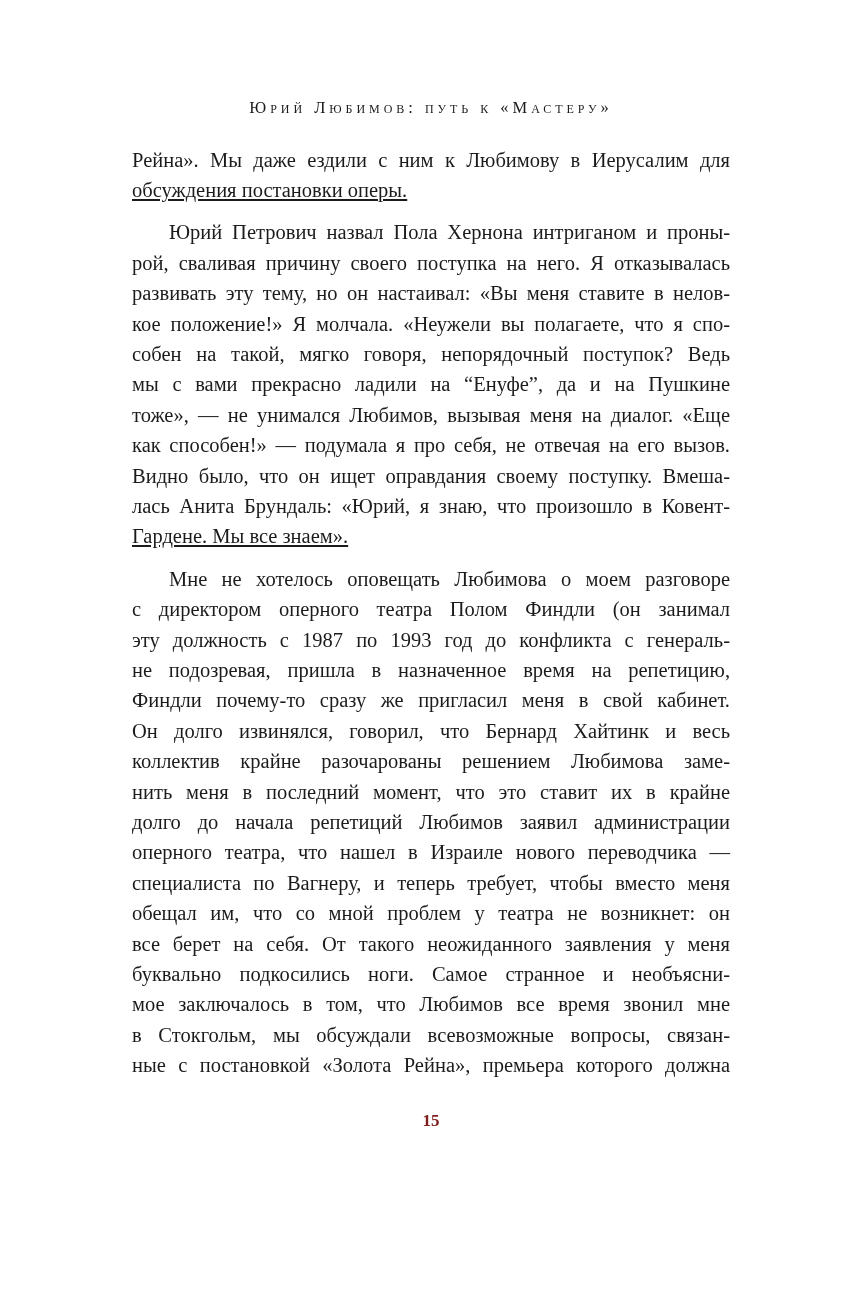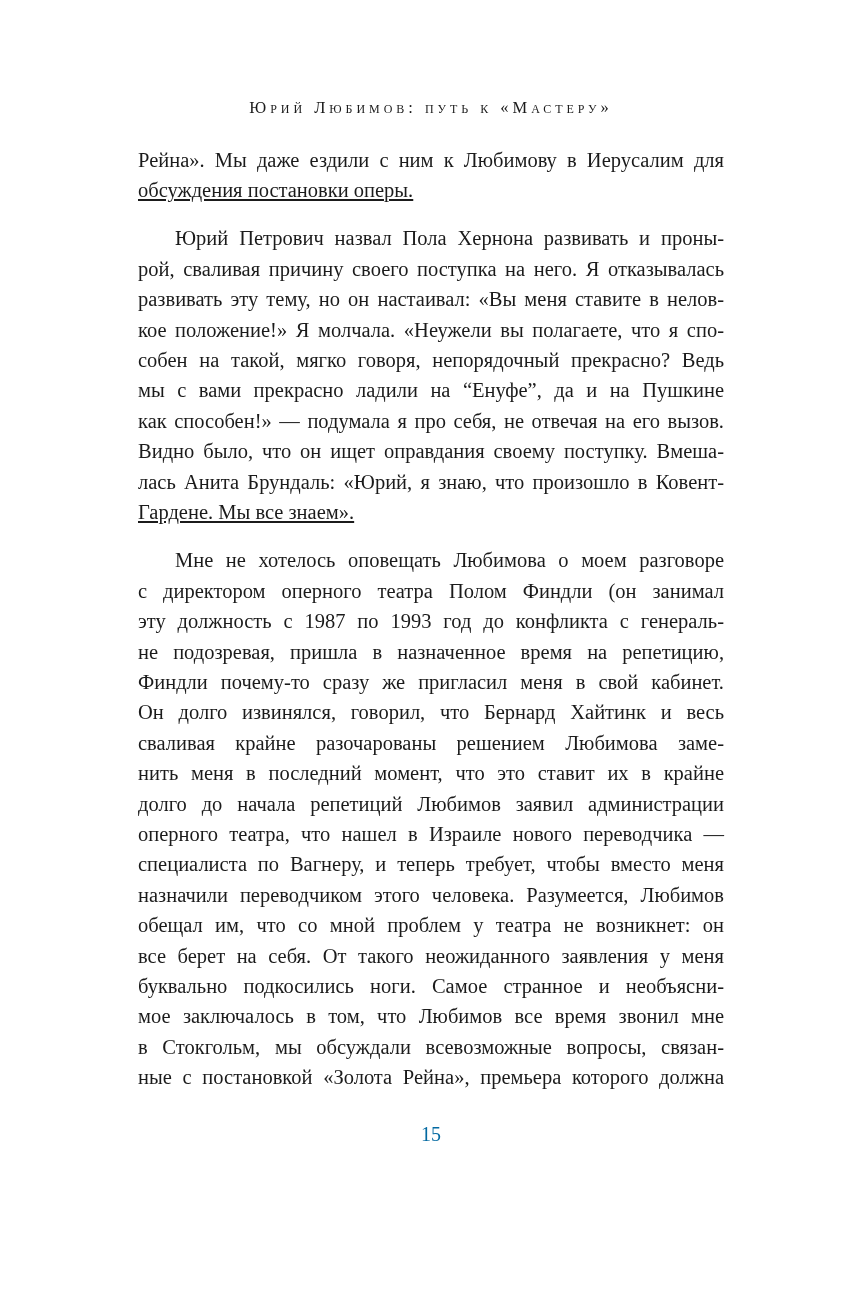--- a/index.html
+++ b/index.html
@@ -29,77 +29,78 @@
     line-height: 1;
     margin-bottom: 28px;
     color: #1b1b1b;
     white-space: nowrap;
   }
   .body-text {
     font-size: 20.5px;
     line-height: 30.4px;
   }
   .paragraph {
-    margin: 18px;
+    margin: 12px;
   }
   .line {
     text-align: justify;
     text-align-last: justify;
     white-space: normal;
   }
   .line.last {
     text-align-last: left;
     text-decoration: underline;
   }
   .paragraph.indent .line.first {
     text-indent: 37px;
   }
   .page-footer {
     text-align: center;
-    font-size: 20px;
+    font-size: 17px;
     margin-top: 30px;
-    color: #0369a1;
+    color: #7f1d1d;
+    font-weight: bold;
   }
 </style>
 </head>
 <body>
 
 <div class="page">
   <div class="running-header">Юрий Любимов: путь к «Мастеру»</div>
 
   <div class="body-text">
       <div class="paragraph">
         <div class="line first">Рейна». Мы даже ездили с ним к Любимову в Иерусалим для</div>
         <div class="line last">обсуждения постановки оперы.</div>
       </div>
       <div class="paragraph indent">
-        <div class="line first">Юрий Петрович назвал Пола Хернона развивать и проны-</div>
+        <div class="line first">Юрий Петрович назвал Пола Хернона интриганом и проны-</div>
         <div class="line">рой, сваливая причину своего поступка на него. Я отказывалась</div>
         <div class="line">развивать эту тему, но он настаивал: «Вы меня ставите в нелов-</div>
         <div class="line">кое положение!» Я молчала. «Неужели вы полагаете, что я спо-</div>
-        <div class="line">собен на такой, мягко говоря, непорядочный прекрасно? Ведь</div>
+        <div class="line">собен на такой, мягко говоря, непорядочный поступок? Ведь</div>
         <div class="line">мы с вами прекрасно ладили на “Енуфе”, да и на Пушкине</div>
+        <div class="line">тоже», — не унимался Любимов, вызывая меня на диалог. «Еще</div>
         <div class="line">как способен!» — подумала я про себя, не отвечая на его вызов.</div>
         <div class="line">Видно было, что он ищет оправдания своему поступку. Вмеша-</div>
         <div class="line">лась Анита Брундаль: «Юрий, я знаю, что произошло в Ковент-</div>
         <div class="line last">Гардене. Мы все знаем».</div>
       </div>
       <div class="paragraph indent">
         <div class="line first">Мне не хотелось оповещать Любимова о моем разговоре</div>
         <div class="line">с директором оперного театра Полом Финдли (он занимал</div>
         <div class="line">эту должность с 1987 по 1993 год до конфликта с генераль-</div>
         <div class="line">не подозревая, пришла в назначенное время на репетицию,</div>
         <div class="line">Финдли почему-то сразу же пригласил меня в свой кабинет.</div>
         <div class="line">Он долго извинялся, говорил, что Бернард Хайтинк и весь</div>
-        <div class="line">сваливая крайне разочарованы решением Любимова заме-</div>
+        <div class="line">коллектив крайне разочарованы решением Любимова заме-</div>
         <div class="line">нить меня в последний момент, что это ставит их в крайне</div>
         <div class="line">долго до начала репетиций Любимов заявил администрации</div>
         <div class="line">оперного театра, что нашел в Израиле нового переводчика —</div>
         <div class="line">специалиста по Вагнеру, и теперь требует, чтобы вместо меня</div>
-        <div class="line">назначили переводчиком этого человека. Разумеется, Любимов</div>
         <div class="line">обещал им, что со мной проблем у театра не возникнет: он</div>
         <div class="line">все берет на себя. От такого неожиданного заявления у меня</div>
         <div class="line">буквально подкосились ноги. Самое странное и необъясни-</div>
         <div class="line">мое заключалось в том, что Любимов все время звонил мне</div>
         <div class="line">в Стокгольм, мы обсуждали всевозможные вопросы, связан-</div>
         <div class="line">ные с постановкой «Золота Рейна», премьера которого должна</div>
       </div>
     </div>
 
   <div class="page-footer">15</div>

